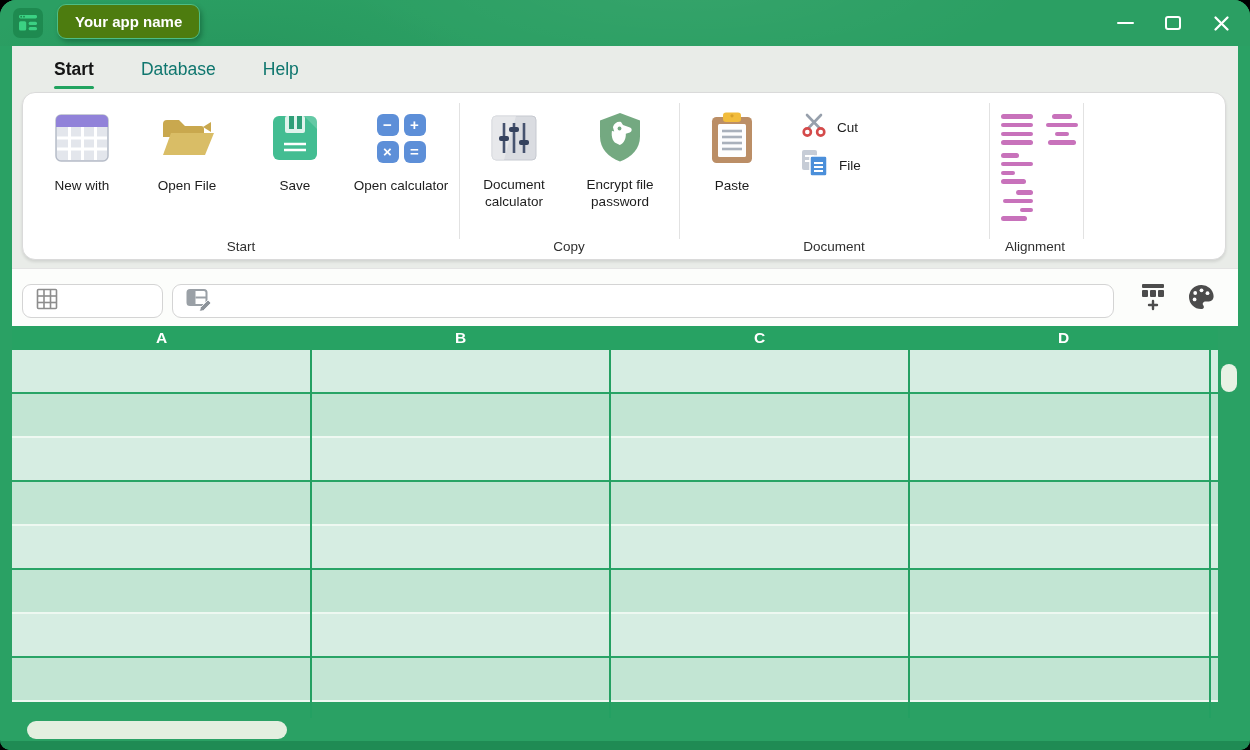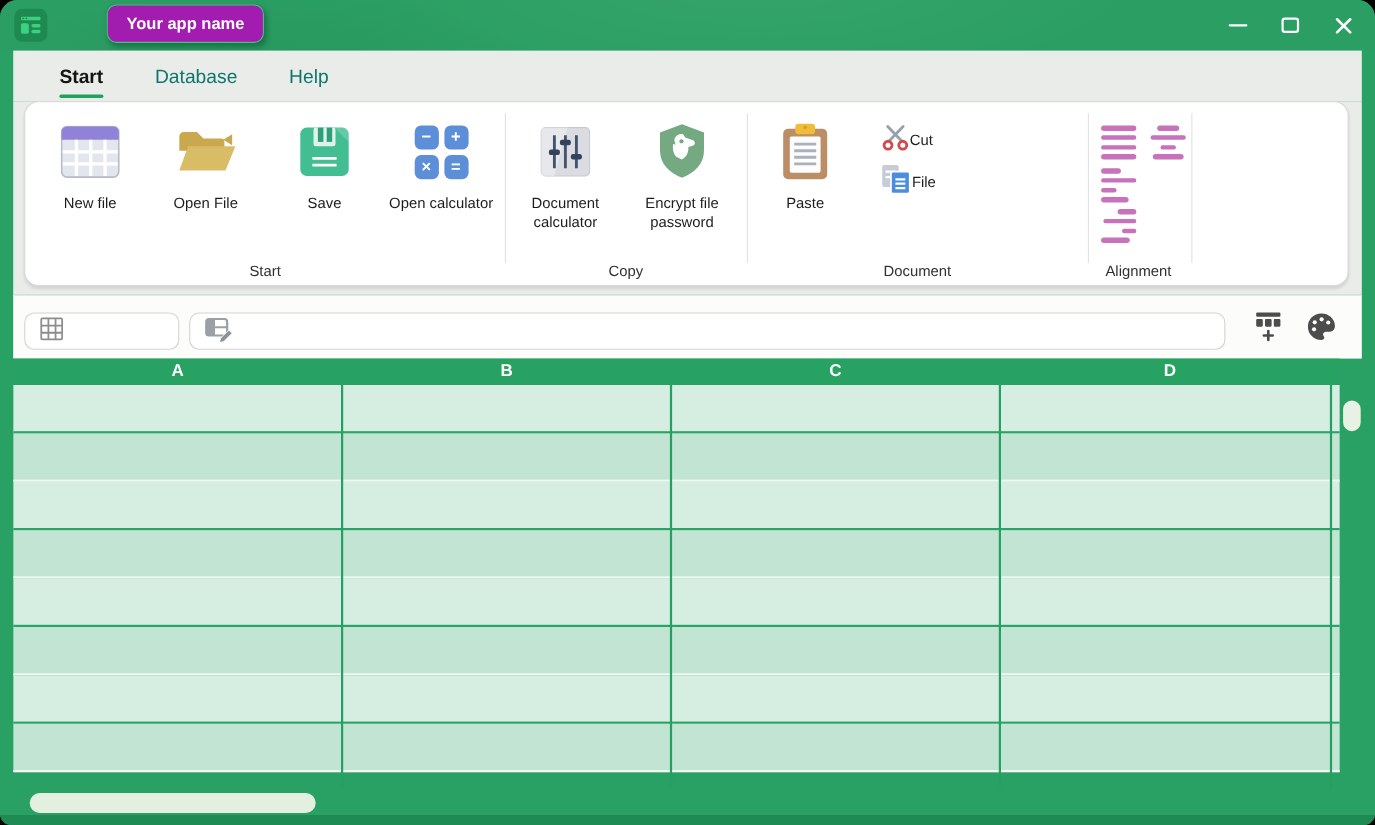--- a/index.html
+++ b/index.html
@@ -9,23 +9,23 @@
             background:#2aa164; border-radius:16px 16px 10px 10px; overflow:hidden; }
 
   
   .titlebar { position:absolute; left:0; top:0; width:100%; height:46px; background:#2b9f63; }
   .titlebar::before { content:""; position:absolute; inset:0;
      background: radial-gradient(ellipse 380px 120px at 18% 150%, rgba(0,70,40,.10), transparent 70%),
                  radial-gradient(ellipse 500px 140px at 55% -40%, rgba(255,255,255,.05), transparent 70%); }
   .app-icon { position:absolute; left:13px; top:8px; width:30px; height:30px; border-radius:7px;
               background:#1e8a50; display:flex; align-items:center; justify-content:center; }
   .app-badge { position:absolute; left:57px; top:4px; height:35px; padding:0 17px;
-               background:#a21caf; border:1px solid #4dbd85; border-radius:9px;
+               background:#4d7c0f; border:1px solid #4dbd85; border-radius:9px;
                box-shadow:2px 3px 5px rgba(0,50,25,.35);
-               color:#fff; font-weight:bold; font-size:15px; line-height:33px;margin-left:40px; }
+               color:#fff; font-weight:bold; font-size:15px; line-height:33px; }
   .win-controls { position:absolute; right:12px; top:5px; height:36px; display:flex; gap:14px; }
   .wc { width:34px; height:36px; display:flex; align-items:center; justify-content:center; cursor:default; }
   .wc-min { width:17px; height:2.4px; background:#fff; border-radius:1px; }
   .wc-max { width:16px; height:14px; border:2.4px solid #fff; border-radius:3px; }
 
   
   .menubar { position:absolute; left:12px; top:46px; width:1226px; height:46px; background:#e9ece8;
              display:flex; align-items:stretch; padding-left:42px; gap:47px; }
   .menu-tab { position:relative; display:flex; align-items:center; font-size:17.5px; color:#0f766e; }
   .menu-tab.active { font-weight:bold; color:#151515; }
@@ -36,21 +36,21 @@
   .ribbon-area { position:absolute; left:12px; top:92px; width:1226px; height:176px; background:#e9ece8; }
   .ribbon-panel { position:absolute; left:10px; top:0; width:1204px; height:168px; background:#fff;
                   border:1px solid #dadada; border-radius:13px; box-shadow:0 2px 3px rgba(0,0,0,.10); }
   .rib-sep { position:absolute; top:10px; height:136px; width:1px; background:#e2e2e2; }
   .rib-group-label { position:absolute; top:146px; width:120px; text-align:center;
                      font-size:13.5px; color:#303030; }
   .rib-item { position:absolute; top:16px; width:110px; text-align:center; cursor:default; }
   .rib-icon { height:58px; display:flex; align-items:center; justify-content:center; margin-bottom:9px; }
   .rib-lbl { display:inline-block; max-width:96px; font-size:13.5px; line-height:17px; color:#1d1d1d; }
   .rib-small { position:absolute; left:778px; width:210px; height:28px; display:flex; align-items:center;
-               cursor:default; }
+               gap:10px; cursor:default; }
   .rib-small .rib-lbl { max-width:none; }
 
   .calc-icon { display:grid; grid-template-columns:22px 22px; gap:5px; }
   .calc-key { height:22px; border-radius:6px; background:#5d8fd8; color:#fff; font-weight:bold;
               font-size:15px; display:flex; align-items:center; justify-content:center; }
 
   .al-tile { position:absolute; width:32px; height:31px; display:flex; flex-direction:column;
              justify-content:space-between; cursor:default; }
   .al-bar { height:4.5px; border-radius:2.5px; background:#c872bb; }
 
@@ -137,21 +137,21 @@
             <path d="M1 6 a5 5 0 0 1 5-5 h42 a5 5 0 0 1 5 5 v7 H1 Z" fill="#9182d9"></path>
             <g stroke="#fff" stroke-width="3">
               <line x1="14.5" y1="13" x2="14.5" y2="46"></line>
                 <line x1="27.5" y1="13" x2="27.5" y2="46"></line>
               <line x1="40.5" y1="13" x2="40.5" y2="46"></line>
               <line x1="2" y1="24" x2="52" y2="24"></line>
                 <line x1="2" y1="35" x2="52" y2="35"></line>
             </g>
           </svg>
         </div>
-        <span class="rib-lbl">New file</span>
+        <span class="rib-lbl">New with</span>
       </div>
 
       <div class="rib-item" style="left:109px">
         <div class="rib-icon">
           <svg width="60" height="46" viewBox="0 0 60 46">
             <path d="M6 40 V9 a4 4 0 0 1 4-4 h12 l6 6 h16 a3 3 0 0 1 3 3 v8 H6 Z" fill="#c9a84e"></path>
             <path d="M46 12 l8-5 v10 Z" fill="#c9a84e"></path>
             <path d="M6 40 L14 18 h43 l-9 22 Z" fill="#d9bd66"></path>
           </svg>
         </div>

